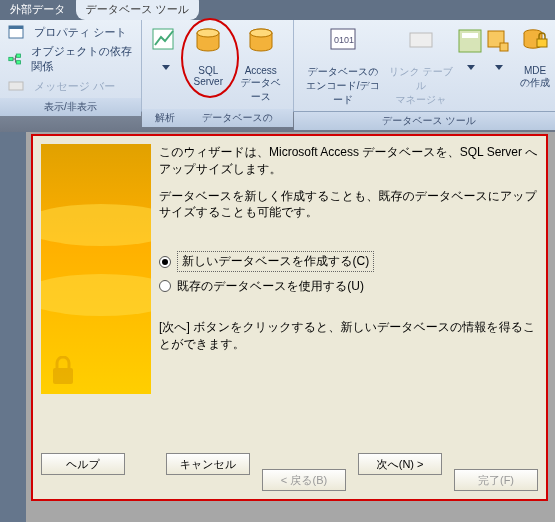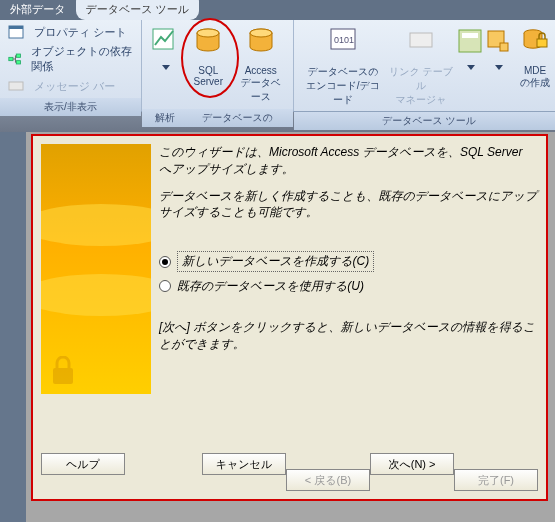--- a/index.html
+++ b/index.html
@@ -153,41 +153,41 @@
   .wizard-lock {
     position: absolute;
     bottom: 8px; left: 8px;
     opacity: 0.4;
   }
   .wizard-text {
     flex: 1;
     color: #000;
     font-size: 12px;
     line-height: 1.4;
-    font-style: italic;
   }
   .wizard-text p { margin-bottom: 10px; }
   .radio-row {
     display: flex;
     align-items: center;
     gap: 6px;
     margin: 6px 0 6px 0;
     cursor: pointer;
   }
   .radio-dot {
     width: 12px; height: 12px;
     border-radius: 50%;
     border: 1px solid #555;
     background: #fff;
     display:flex; align-items:center; justify-content:center;
   }
   .radio-dot.sel::after { content: ""; width:6px; height:6px; background:#000; border-radius:50%; }
   .dotted-box { border: 1px dotted #666; padding: 1px 4px; display: inline-block;}
   .dialog-buttons {
     display: flex;
+    gap: 12px;
     padding: 8px;
     justify-content: flex-start;
   }
   .btn {
     min-width: 84px;
     height: 22px;
     border: 1px solid #888;
     background: linear-gradient(#fefefe, #ece9d8);
     font-size: 11px;
     cursor: pointer;

